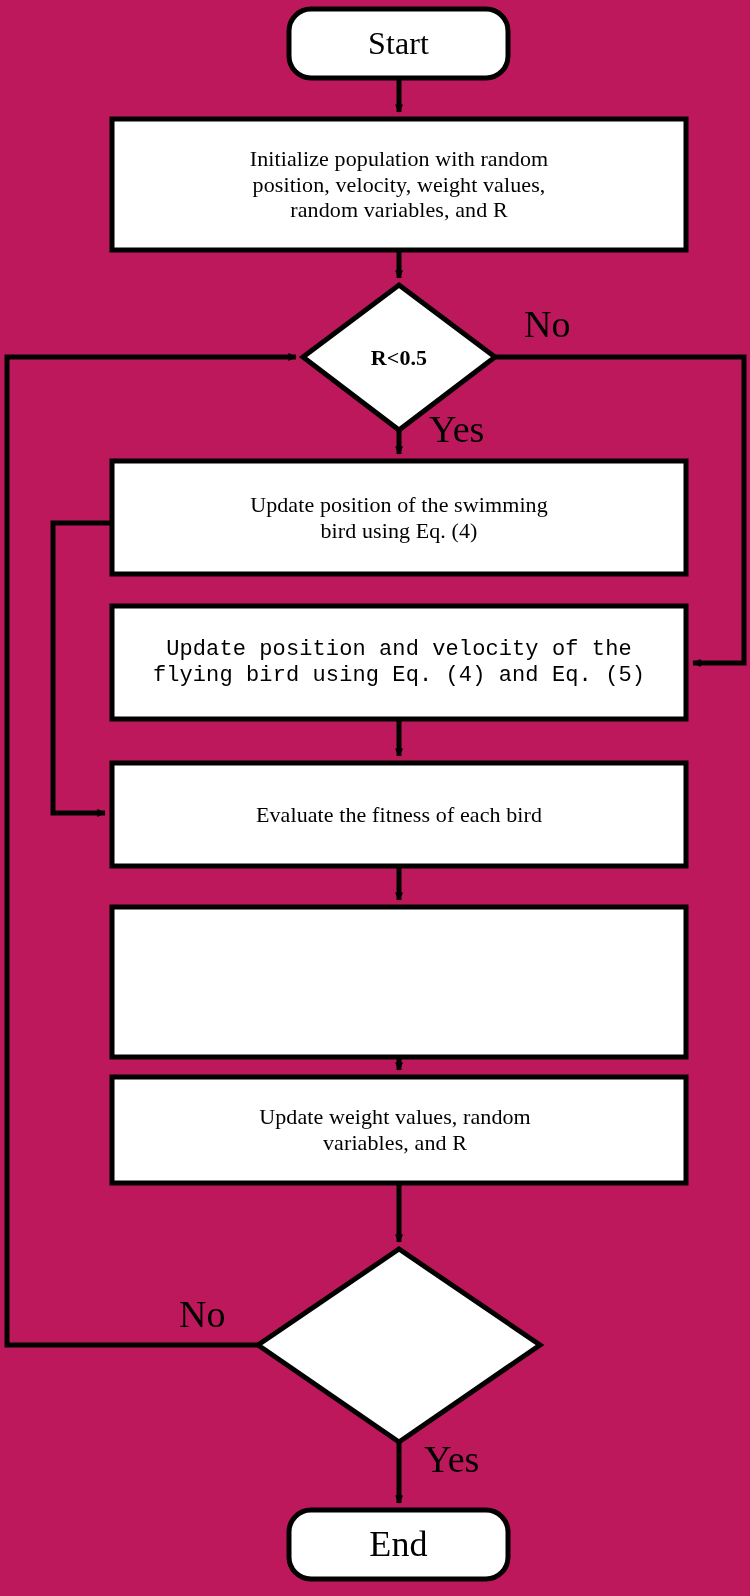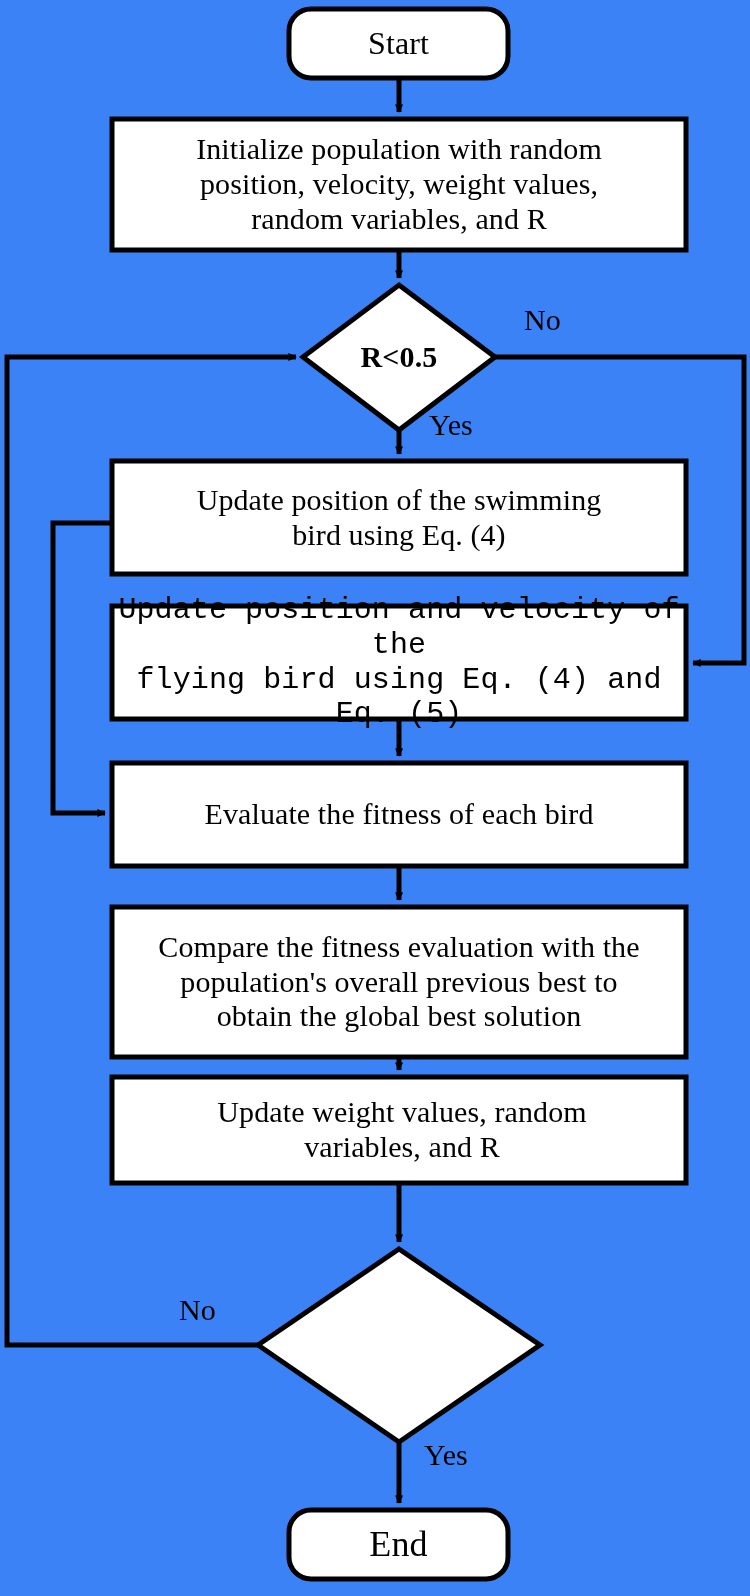--- a/index.html
+++ b/index.html
@@ -9,46 +9,46 @@
     background: #ffffff;
   }
   body {
     font-family: "Liberation Serif", "DejaVu Serif", serif;
     color: #000000;
   }
   #flowchart-root {
     position: relative;
     width: 750px;
     height: 1596px;
-    background: #3b82f6;
+    background: #be185d;
     overflow: hidden;
   }
   #flow-svg {
     position: absolute;
     left: 0;
     top: 0;
     width: 750px;
     height: 1596px;
   }
   .node-label {
     position: absolute;
     display: flex;
     align-items: center;
     justify-content: center;
     text-align: center;
     line-height: 1.16;
-    font-size: 30px;
+    font-size: 22px;
     color: #000000;
     pointer-events: none;
     white-space: pre-line;
     letter-spacing: 0.1px;
   }
   .edge-label {
     position: absolute;
-    font-size: 30px;
+    font-size: 38px;
     color: #000000;
     text-align: left;
     line-height: 1;
   }
 </style>
 </head>
 <body>
 
 <div id="flowchart-root">
 
@@ -111,25 +111,22 @@
   <div class="node-label" style="left:303px; top:285px; width:192px; height:145px;font-weight:bold;">R&lt;0.5</div>
 
   <div class="node-label" style="left:118px; top:461px; width:562px; height:113px;">Update position of the swimming
 bird using Eq. (4)</div>
 
   <div class="node-label" style="left:118px; top:606px; width:562px; height:113px;font-family:Liberation Mono, monospace;">Update position and velocity of the
 flying bird using Eq. (4) and Eq. (5)</div>
 
   <div class="node-label" style="left:118px; top:763px; width:562px; height:103px;">Evaluate the fitness of each bird</div>
 
-  <div class="node-label" style="left:116px; top:907px; width:566px; height:150px;">Compare the fitness evaluation with the
-population's overall previous best to
-obtain the global best solution</div>
 
-  <div class="node-label" style="left:121px; top:1077px; width:562px; height:106px;">Update weight values, random
+  <div class="node-label" style="left:114px; top:1077px; width:562px; height:106px;">Update weight values, random
 variables, and R</div>
 
 
   <div class="node-label" style="left:289px; top:1510px; width:219px; height:69px; font-size:36px;">End</div>
 
   <div class="edge-label" style="left:524px; top:305px;">No</div>
 
   <div class="edge-label" style="left:429px; top:410px;">Yes</div>
 
   <div class="edge-label" style="left:179px; top:1295px;">No</div>

